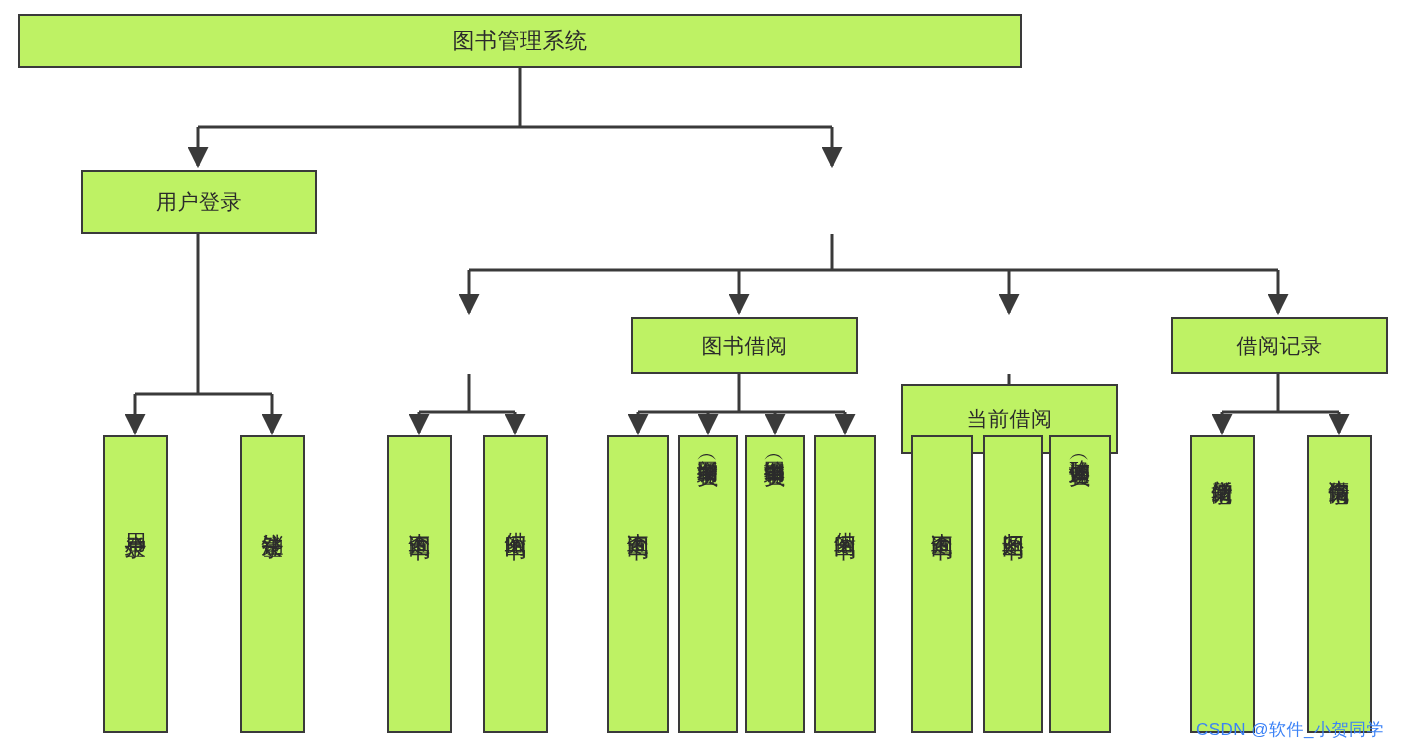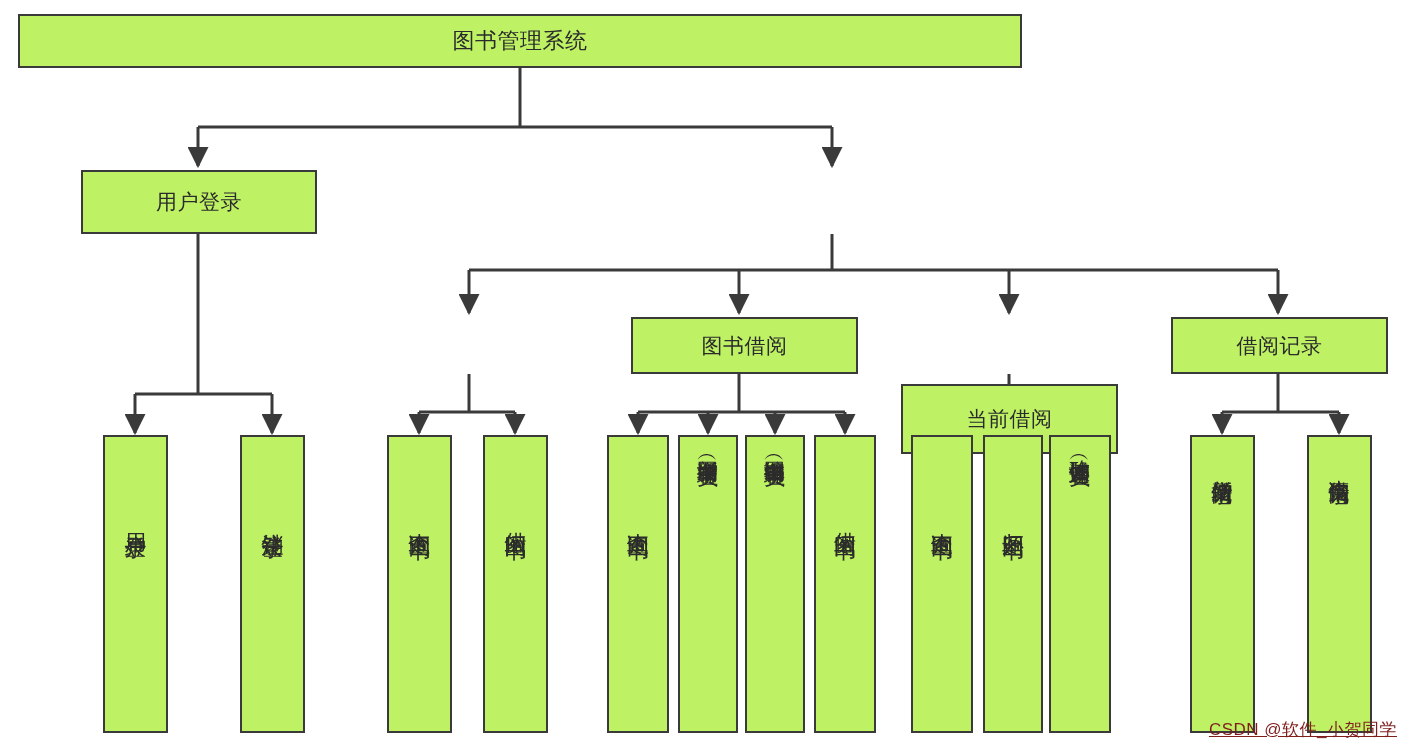--- a/index.html
+++ b/index.html
@@ -60,27 +60,26 @@
     line-height: 1.0;
     letter-spacing: 2px;
     white-space: nowrap;
   }
   .node.vertical.tall .label {
     font-size: 21px;
     letter-spacing: 1px;
   }
   #watermark {
     position: absolute;
-    right: 8px;
+    right: 21px;
     bottom: 6px;
     font-size: 17px;
-    color: #7f1d1d;
+    color: #3b82f6;
     white-space: nowrap;
     letter-spacing: 0.5px;
-    text-decoration: underline;
   }
 </style>
 </head>
 <body>
 
 <div id="diagram-root">
 
   <svg id="edge-layer" viewBox="0 0 1405 747" xmlns="http://www.w3.org/2000/svg">
     <defs>
       <marker id="arrow" viewBox="0 0 10 10" refX="9" refY="5" markerWidth="7" markerHeight="7" orient="auto-start-reverse">

